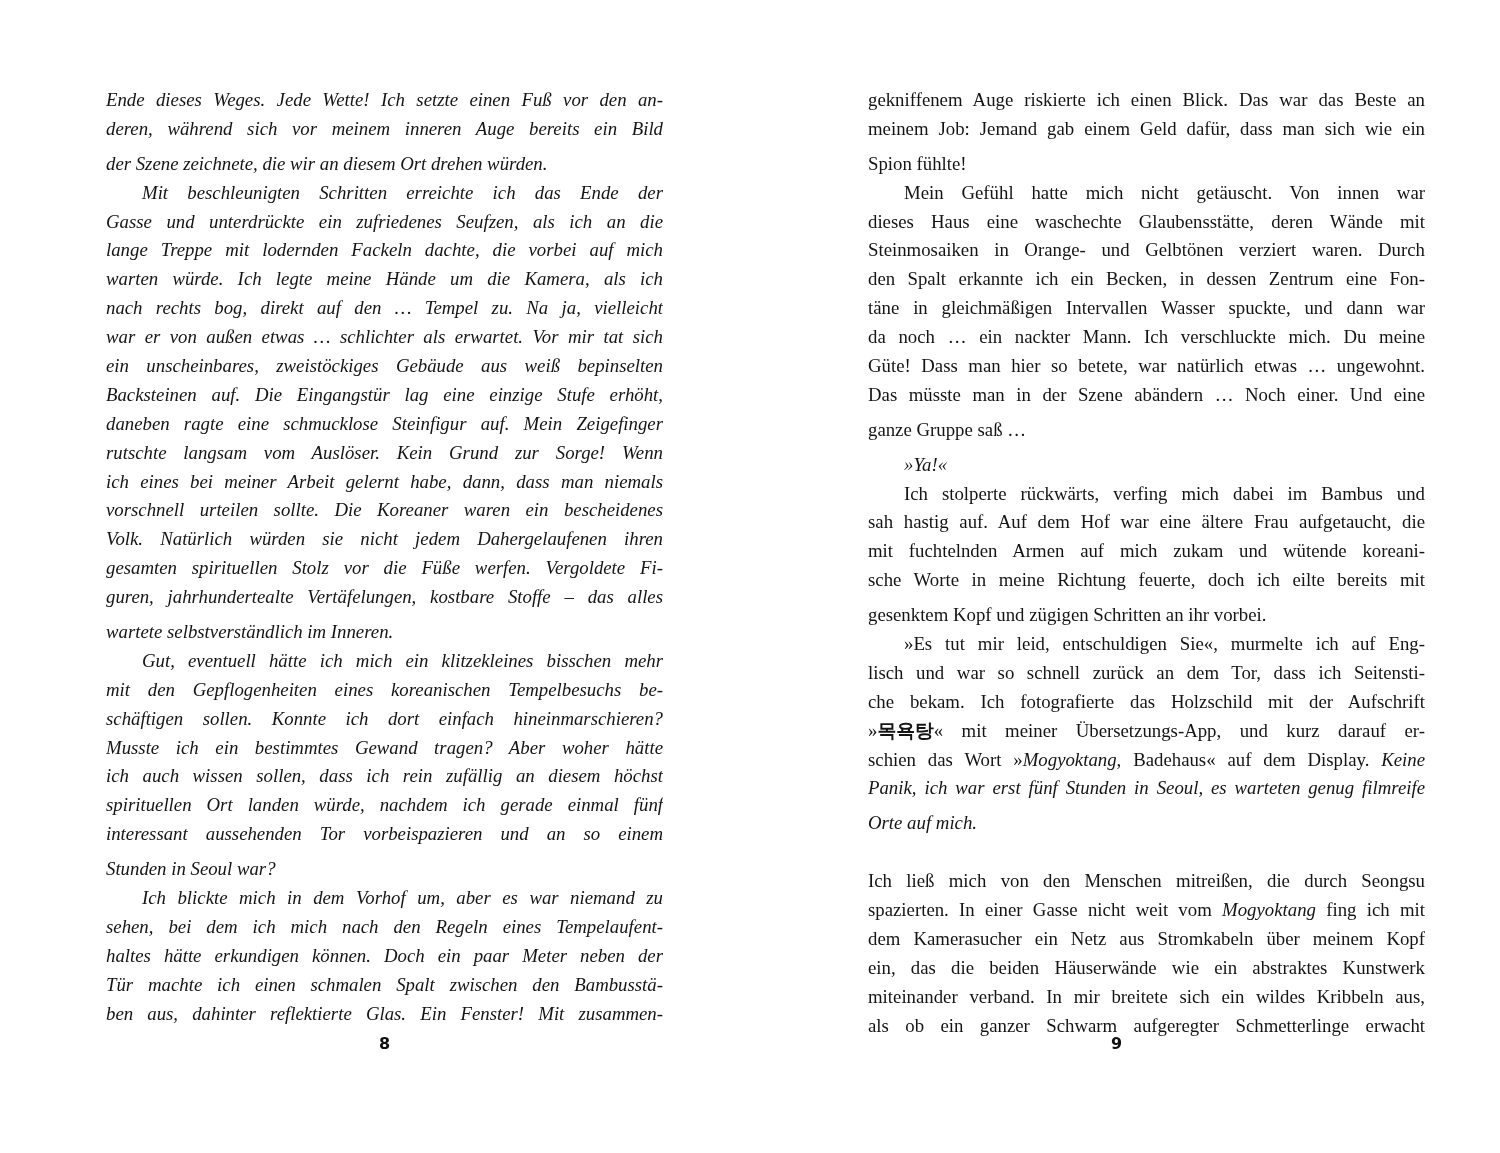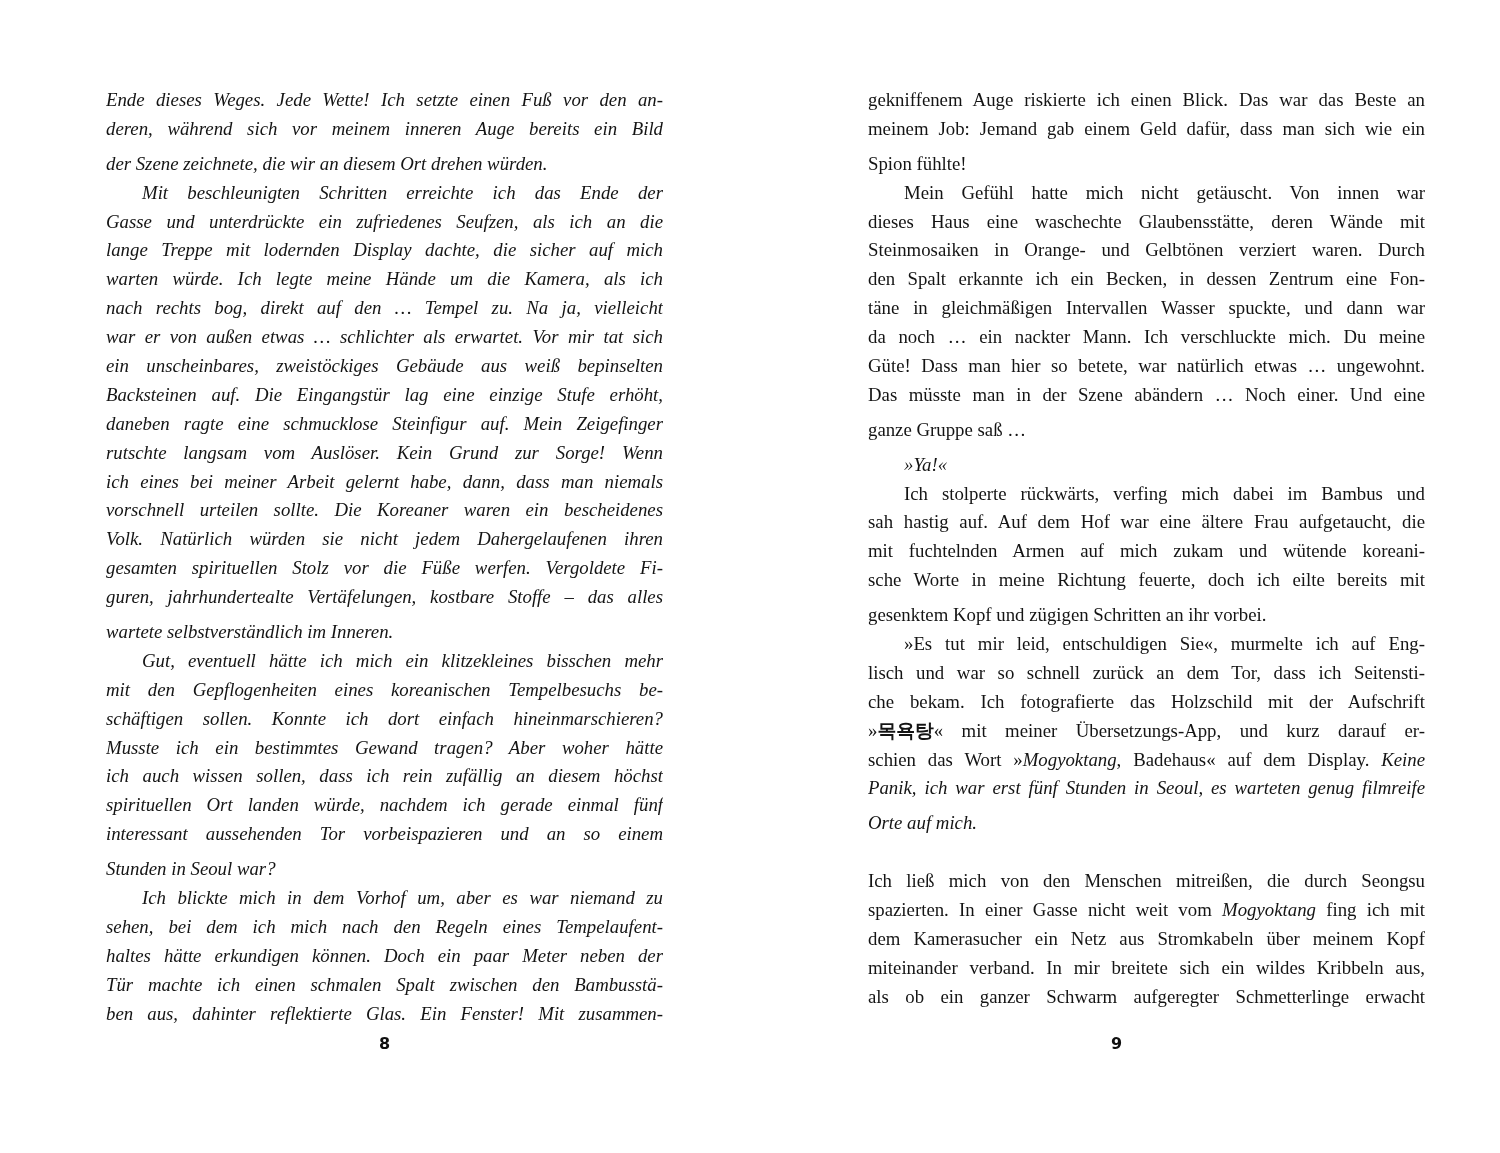--- a/index.html
+++ b/index.html
@@ -43,21 +43,21 @@
 </head>
 <body style="background: rgb(255, 255, 255); color: rgb(20, 20, 20);">
 
 <div class="spread">
   <div class="page-col left">
       <div class="line"><span>Ende dieses Weges. Jede Wette! Ich setzte einen Fuß vor den an-</span></div>
       <div class="line"><span>deren, während sich vor meinem inneren Auge bereits ein Bild</span></div>
       <div class="line last"><span>der Szene zeichnete, die wir an diesem Ort drehen würden.</span></div>
       <div class="line indent"><span>Mit beschleunigten Schritten erreichte ich das Ende der</span></div>
       <div class="line"><span>Gasse und unterdrückte ein zufriedenes Seufzen, als ich an die</span></div>
-      <div class="line"><span>lange Treppe mit lodernden Display dachte, die sicher auf mich</span></div>
+      <div class="line"><span>lange Treppe mit lodernden Fackeln dachte, die vorbei auf mich</span></div>
       <div class="line"><span>warten würde. Ich legte meine Hände um die Kamera, als ich</span></div>
       <div class="line"><span>nach rechts bog, direkt auf den … Tempel zu. Na ja, vielleicht</span></div>
       <div class="line"><span>war er von außen etwas … schlichter als erwartet. Vor mir tat sich</span></div>
       <div class="line"><span>ein unscheinbares, zweistöckiges Gebäude aus weiß bepinselten</span></div>
       <div class="line"><span>Backsteinen auf. Die Eingangstür lag eine einzige Stufe erhöht,</span></div>
       <div class="line"><span>daneben ragte eine schmucklose Steinfigur auf. Mein Zeigefinger</span></div>
       <div class="line"><span>rutschte langsam vom Auslöser. Kein Grund zur Sorge! Wenn</span></div>
       <div class="line"><span>ich eines bei meiner Arbeit gelernt habe, dann, dass man niemals</span></div>
       <div class="line"><span>vorschnell urteilen sollte. Die Koreaner waren ein bescheidenes</span></div>
       <div class="line"><span>Volk. Natürlich würden sie nicht jedem Dahergelaufenen ihren</span></div>
@@ -101,18 +101,19 @@
       <div class="line"><span>lisch und war so schnell zurück an dem Tor, dass ich Seitensti-</span></div>
       <div class="line"><span>che bekam. Ich fotografierte das Holzschild mit der Aufschrift</span></div>
       <div class="line"><span>»</span><span class="bd">목욕탕</span><span>« mit meiner Übersetzungs-App, und kurz darauf er-</span></div>
       <div class="line"><span>schien das Wort »</span><span class="it">Mogyoktang</span><span>, Badehaus« auf dem Display. </span><span class="it">Keine</span></div>
       <div class="line"><span class="it">Panik, ich war erst fünf Stunden in Seoul, es warteten genug filmreife</span></div>
       <div class="line last"><span class="it">Orte auf mich.</span></div>
       <div class="line spacer"></div>
       <div class="line"><span>Ich ließ mich von den Menschen mitreißen, die durch Seongsu</span></div>
       <div class="line"><span>spazierten. In einer Gasse nicht weit vom </span><span class="it">Mogyoktang</span><span> fing ich mit</span></div>
       <div class="line"><span>dem Kamerasucher ein Netz aus Stromkabeln über meinem Kopf</span></div>
+      <div class="line"><span>ein, das die beiden Häuserwände wie ein abstraktes Kunstwerk</span></div>
       <div class="line"><span>miteinander verband. In mir breitete sich ein wildes Kribbeln aus,</span></div>
       <div class="line"><span>als ob ein ganzer Schwarm aufgeregter Schmetterlinge erwacht</span></div>
     </div>
   <div class="pagenum left">8</div>
   <div class="pagenum right">9</div>
 </div>
 
 </body></html>

